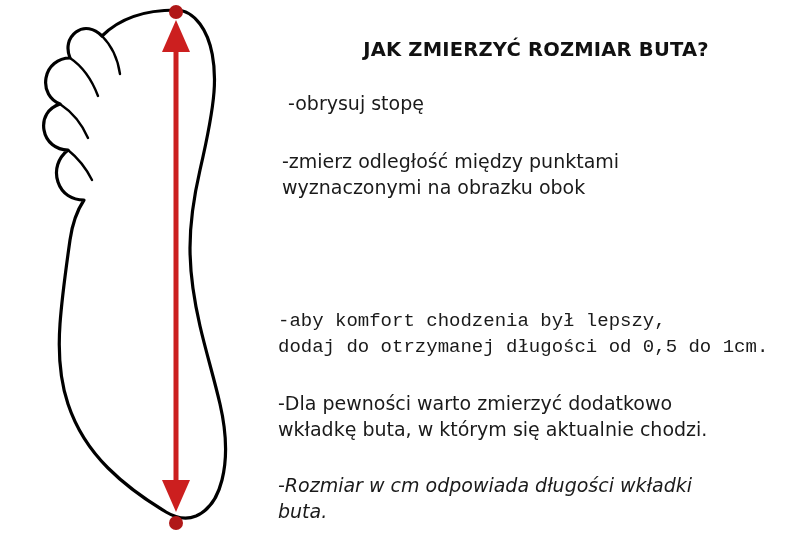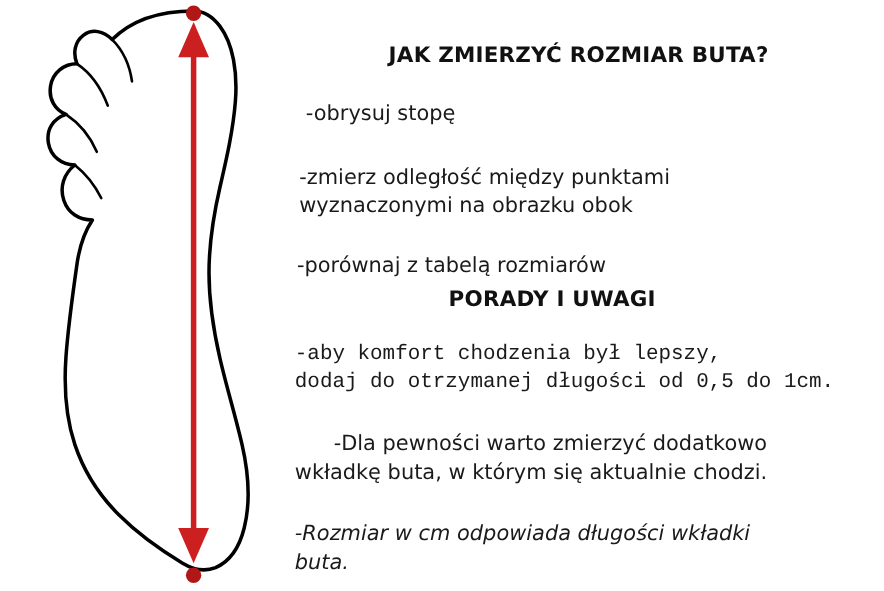--- a/index.html
+++ b/index.html
@@ -26,21 +26,21 @@
     top: 0;
     width: 300px;
     height: 537px;
   }
   .foot-svg {
     display: block;
   }
   
   .text-panel {
     position: absolute;
-    left: 264px;
+    left: 274px;
     top: 0;
     width: 526px;
     height: 537px;
   }
   .heading {
     font-weight: bold;
     font-size: 19.5px;
     letter-spacing: 0.2px;
     text-align: center;
     color: #111111;
@@ -61,21 +61,21 @@
     position: absolute;
     font-size: 19px;
     line-height: 26px;
     color: #1a1a1a;
     white-space: pre-line;
   }
   .p1 { left: 14px; top: 90px; }
   .p2 { left: 8px;  top: 148px; }
   .p3 { left: 6px;  top: 228px; }
   .p4 { left: 4px;  top: 308px; font-family: Liberation Mono, monospace; }
-  .p5 { left: 4px;  top: 390px; text-align: right; }
+  .p5 { left: 4px;  top: 390px; }
   .p6 { left: 4px;  top: 472px; font-style: italic; }
 </style>
 </head>
 <body>
 
 <div class="page">
 
   <div class="foot-panel">
     <svg class="foot-svg" width="300" height="537" viewBox="0 0 300 537" xmlns="http://www.w3.org/2000/svg">
 
@@ -120,23 +120,21 @@
 
   <div class="text-panel">
 
     <div class="heading main">JAK ZMIERZYĆ ROZMIAR BUTA?</div>
 
     <div class="para p1">-obrysuj stopę</div>
 
     <div class="para p2">-zmierz odległość między punktami
 wyznaczonymi na obrazku obok</div>
 
-    <div class="para p3">-porównaj z tabelą rozmiarów</div>
 
-    <div class="heading sub">PORADY I UWAGI</div>
 
     <div class="para p4">-aby komfort chodzenia był lepszy,
 dodaj do otrzymanej długości od 0,5 do 1cm.</div>
 
     <div class="para p5">-Dla pewności warto zmierzyć dodatkowo
 wkładkę buta, w którym się aktualnie chodzi.</div>
 
     <div class="para p6">-Rozmiar w cm odpowiada długości wkładki
 buta.</div>
   </div>

